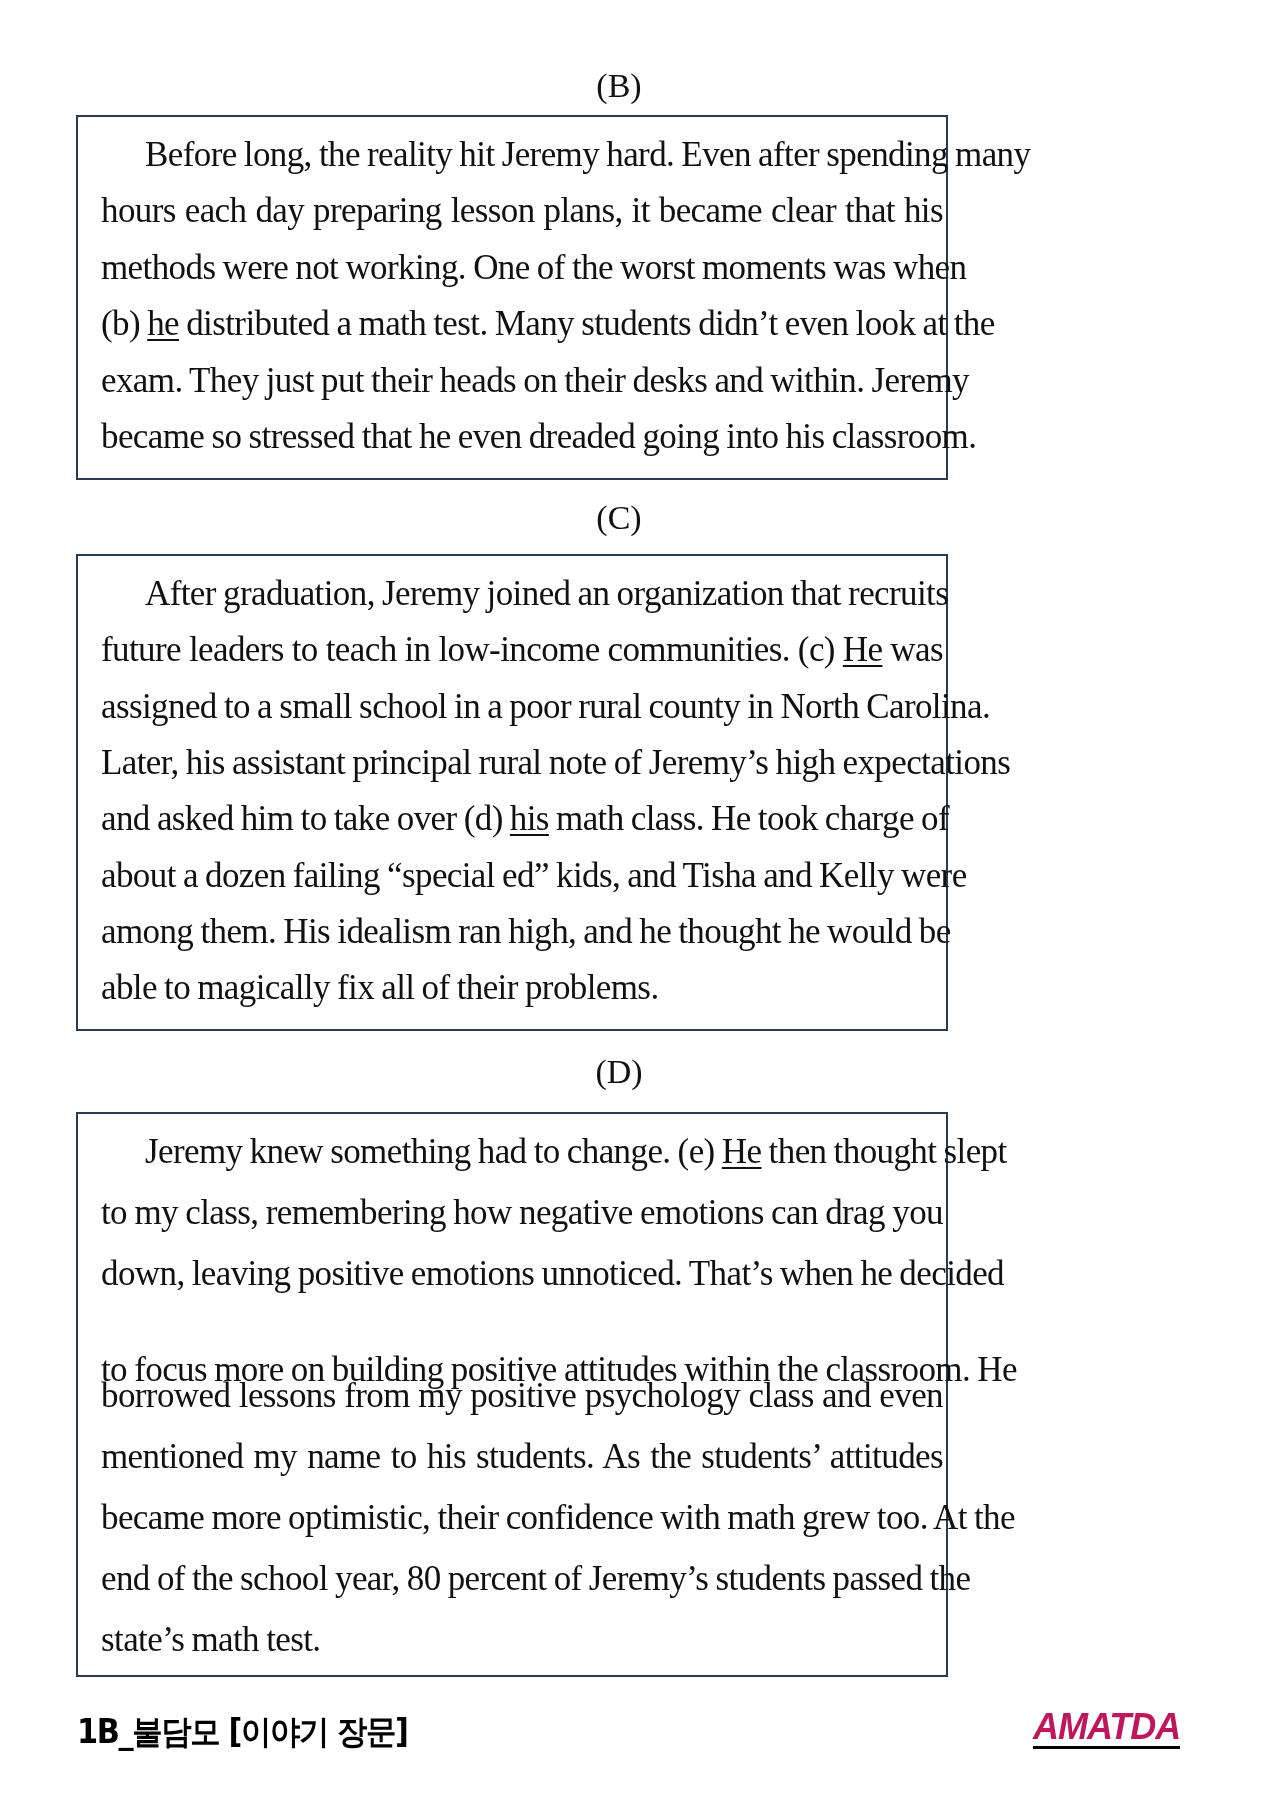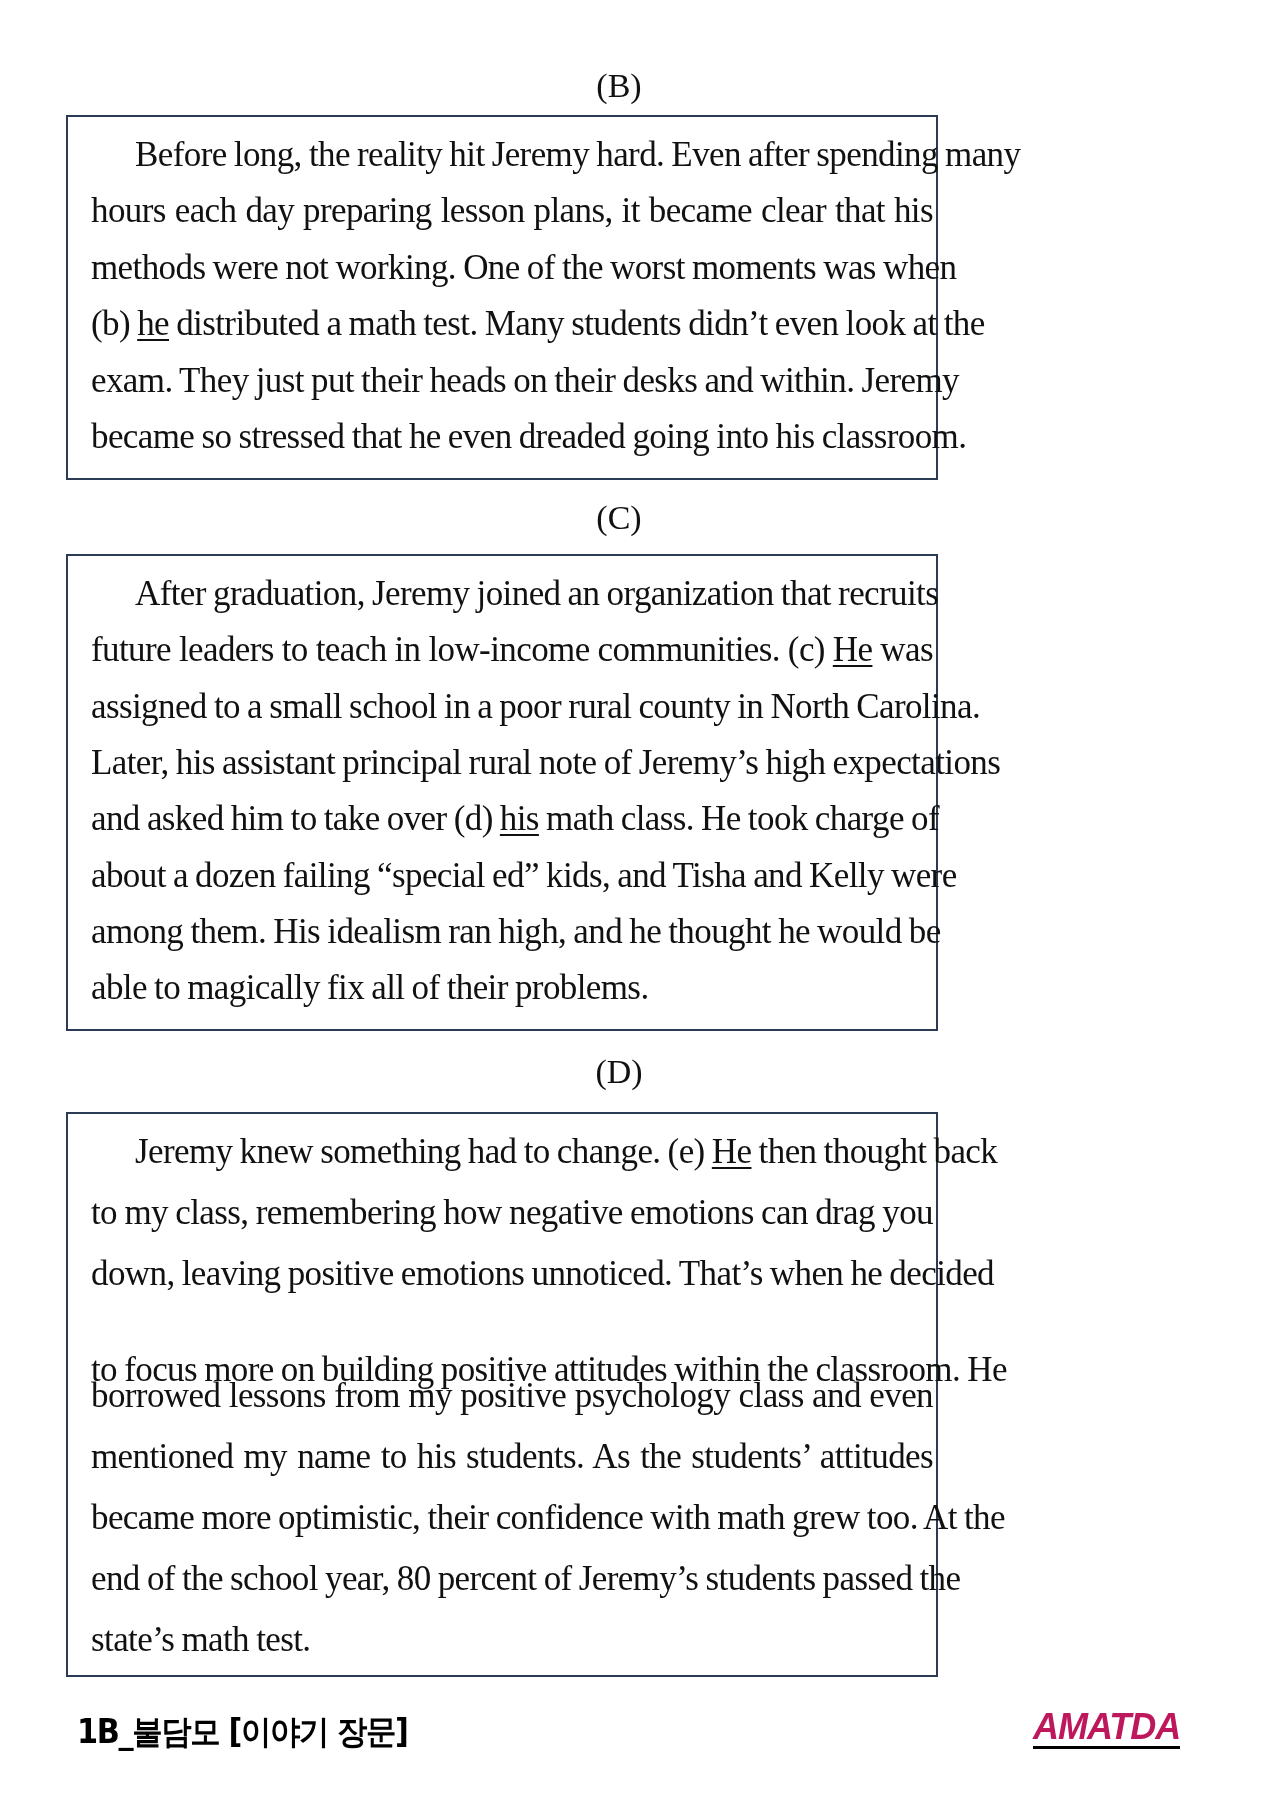--- a/index.html
+++ b/index.html
@@ -1,20 +1,20 @@
 <!DOCTYPE html>
 <html><head>
 <meta charset="utf-8">
 <style>
   html, body { margin:0; padding:0; background:#ffffff; }
   body { width:1280px; height:1804px; position:relative; overflow:hidden;
          font-family:"Liberation Serif", "DejaVu Serif", serif; color:#111; }
   .label { position:absolute; left:0; width:1238px; text-align:center;
            font-size:34px; line-height:40px; }
-  .box { position:absolute; left:66px; width:872px; border:2px solid #2b3a55;
+  .box { position:absolute; left:76px; width:872px; border:2px solid #2b3a55;
          box-sizing:border-box; }
   .lines { position:absolute; left:23px; right:3px; }
   .line { position:absolute; left:0; right:0; font-size:35px; white-space:nowrap;
           text-align:justify; text-align-last:justify; letter-spacing:-0.6px;
           word-spacing:-1px; }
   .line.last { text-align:left; text-align-last:left; }
   .line.indent { padding-left:44px; box-sizing:border-box; }
   .u { text-decoration:underline; text-underline-offset:4px; text-decoration-thickness:1.5px; }
   .footer-left { position:absolute; left:77px; top:1710px; font-family:"DejaVu Sans", sans-serif;
                  font-weight:bold; font-size:33px; letter-spacing:-1.5px; transform:scaleX(0.92);
@@ -48,21 +48,21 @@
       <div class="line" style="top: 243.2px;"><span>and asked him to take over (d) </span><span class="u">his</span><span> math class. He took charge of</span></div>
       <div class="line" style="top: 299.5px;"><span>about a dozen failing “special ed” kids, and Tisha and Kelly were</span></div>
       <div class="line" style="top: 355.8px;"><span>among them. His idealism ran high, and he thought he would be</span></div>
       <div class="line last" style="top: 412.1px;"><span>able to magically fix all of their problems.</span></div>
     </div>
 </div>
 
 <div class="label" style="top:1052px;">(D)</div>
 <div class="box" style="top:1112px;height:565px;">
   <div class="lines">
-      <div class="line indent" style="top: 18px;"><span>Jeremy knew something had to change. (e) </span><span class="u">He</span><span> then thought back</span></div>
+      <div class="line indent" style="top: 18px;"><span>Jeremy knew something had to change. (e) </span><span class="u">He</span><span> then thought slept</span></div>
       <div class="line" style="top: 79px;"><span>to my class, remembering how negative emotions can drag you</span></div>
       <div class="line" style="top: 140px;"><span>down, leaving positive emotions unnoticed. That’s when he decided</span></div>
       <div class="line" style="top: 201px; margin-top: 35px;"><span>to focus more on building positive attitudes within the classroom. He</span></div>
       <div class="line" style="top: 262px;"><span>borrowed lessons from my positive psychology class and even</span></div>
       <div class="line" style="top: 323px;"><span>mentioned my name to his students. As the students’ attitudes</span></div>
       <div class="line" style="top: 384px;"><span>became more optimistic, their confidence with math grew too. At the</span></div>
       <div class="line" style="top: 445px;"><span>end of the school year, 80 percent of Jeremy’s students passed the</span></div>
       <div class="line last" style="top: 506px;"><span>state’s math test.</span></div>
     </div>
 </div>

